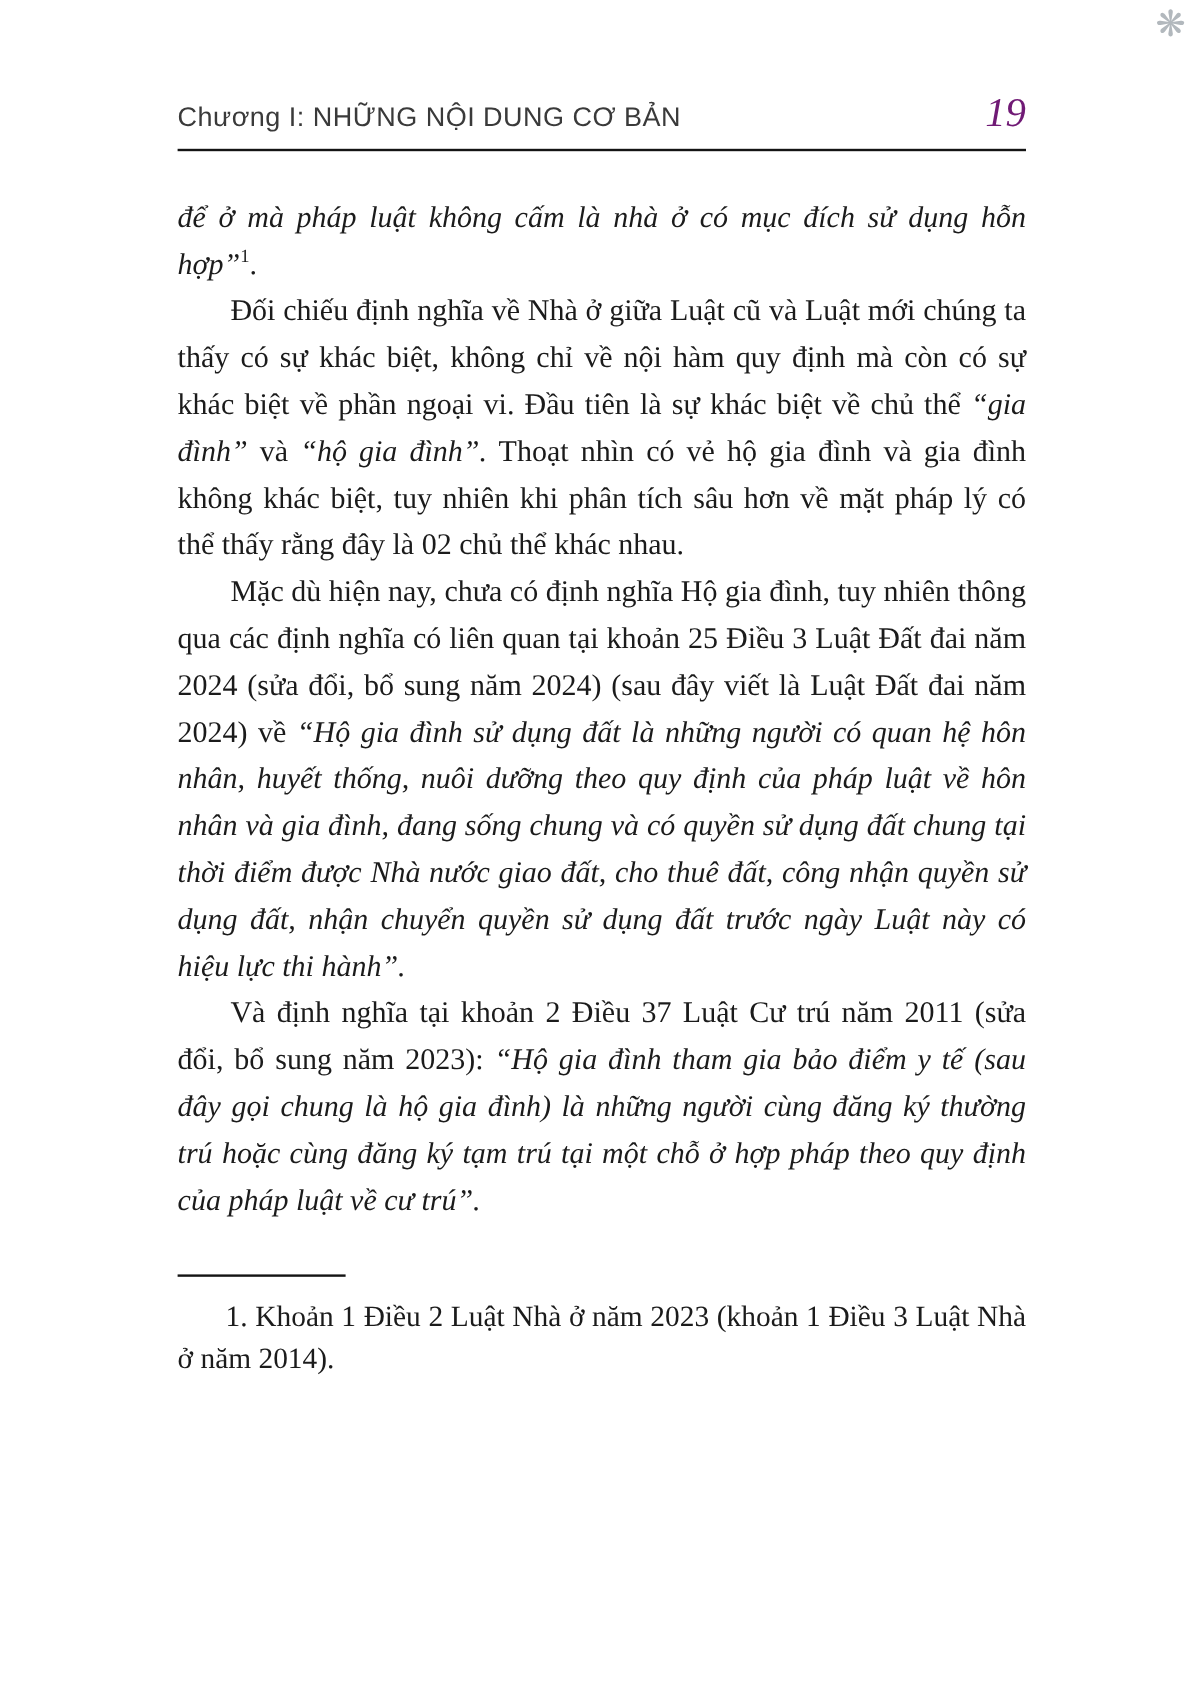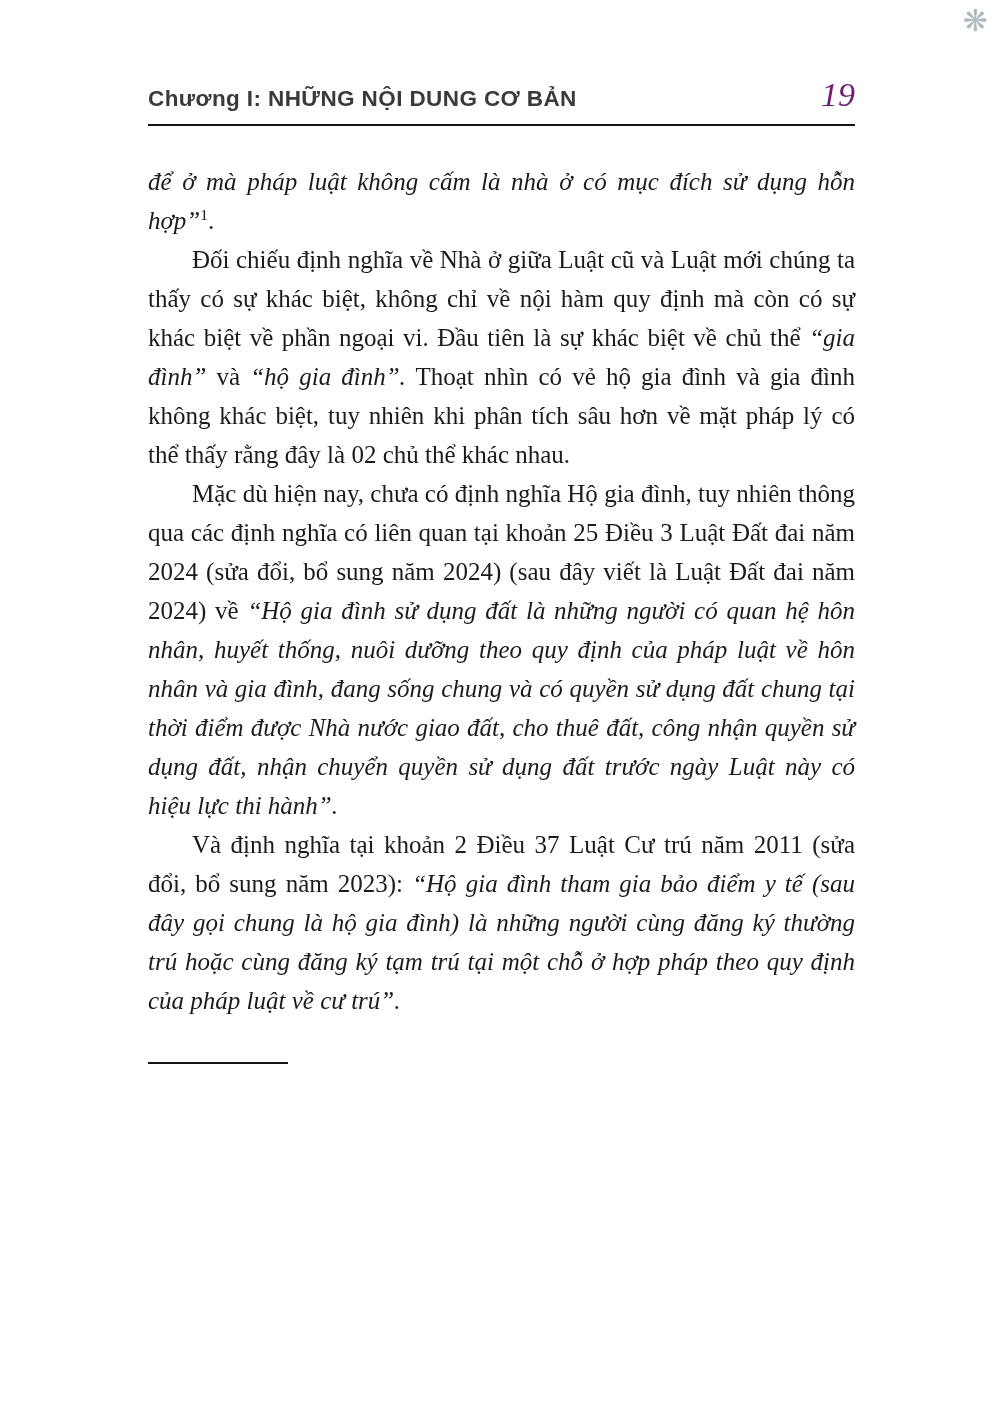--- a/index.html
+++ b/index.html
@@ -25,21 +25,21 @@
     line-height: 1;
     user-select: none;
   }
   .page-header {
     display: flex;
     justify-content: space-between;
     align-items: baseline;
   }
   .chapter {
     font-family: "Liberation Sans", sans-serif;
-    font-weight: 700;
+    font-weight: 400;
     font-size: 22.5px;
     letter-spacing: 0.4px;
     color: #3a3a3a;
   }
   .pagenum {
     font-family: "Liberation Serif", serif;
     font-size: 34px;
     color: #701a75;
     font-style: italic;
   }
@@ -93,14 +93,15 @@
 
   <main class="body-text" id="body-text">
       <p><span class="it">để ở mà pháp luật không cấm là nhà ở có mục đích sử dụng hỗn hợp”</span><sup class="fnref">1</sup><span>.</span></p>
       <p class="indent"><span>Đối chiếu định nghĩa về Nhà ở giữa Luật cũ và Luật mới chúng ta thấy có sự khác biệt, không chỉ về nội hàm quy định mà còn có sự khác biệt về phần ngoại vi. Đầu tiên là sự khác biệt về chủ thể </span><span class="it">“gia đình”</span><span> và </span><span class="it">“hộ gia đình”.</span><span> Thoạt nhìn có vẻ hộ gia đình và gia đình không khác biệt, tuy nhiên khi phân tích sâu hơn về mặt pháp lý có thể thấy rằng đây là 02 chủ thể khác nhau.</span></p>
       <p class="indent"><span>Mặc dù hiện nay, chưa có định nghĩa Hộ gia đình, tuy nhiên thông qua các định nghĩa có liên quan tại khoản 25 Điều 3 Luật Đất đai năm 2024 (sửa đổi, bổ sung năm 2024) (sau đây viết là Luật Đất đai năm 2024) về </span><span class="it">“Hộ gia đình sử dụng đất là những người có quan hệ hôn nhân, huyết thống, nuôi dưỡng theo quy định của pháp luật về hôn nhân và gia đình, đang sống chung và có quyền sử dụng đất chung tại thời điểm được Nhà nước giao đất, cho thuê đất, công nhận quyền sử dụng đất, nhận chuyển quyền sử dụng đất trước ngày Luật này có hiệu lực thi hành”.</span></p>
       <p class="indent"><span>Và định nghĩa tại khoản 2 Điều 37 Luật Cư trú năm 2011 (sửa đổi, bổ sung năm 2023): </span><span class="it">“Hộ gia đình tham gia bảo điểm y tế (sau đây gọi chung là hộ gia đình) là những người cùng đăng ký thường trú hoặc cùng đăng ký tạm trú tại một chỗ ở hợp pháp theo quy định của pháp luật về cư trú”.</span></p>
     </main>
 
   <div class="footnote-sep"></div>
 
+  <div class="footnote">1. Khoản 1 Điều 2 Luật Nhà ở năm 2023 (khoản 1 Điều 3 Luật Nhà ở năm 2014).</div>
 
 </div>
 
 </body></html>

